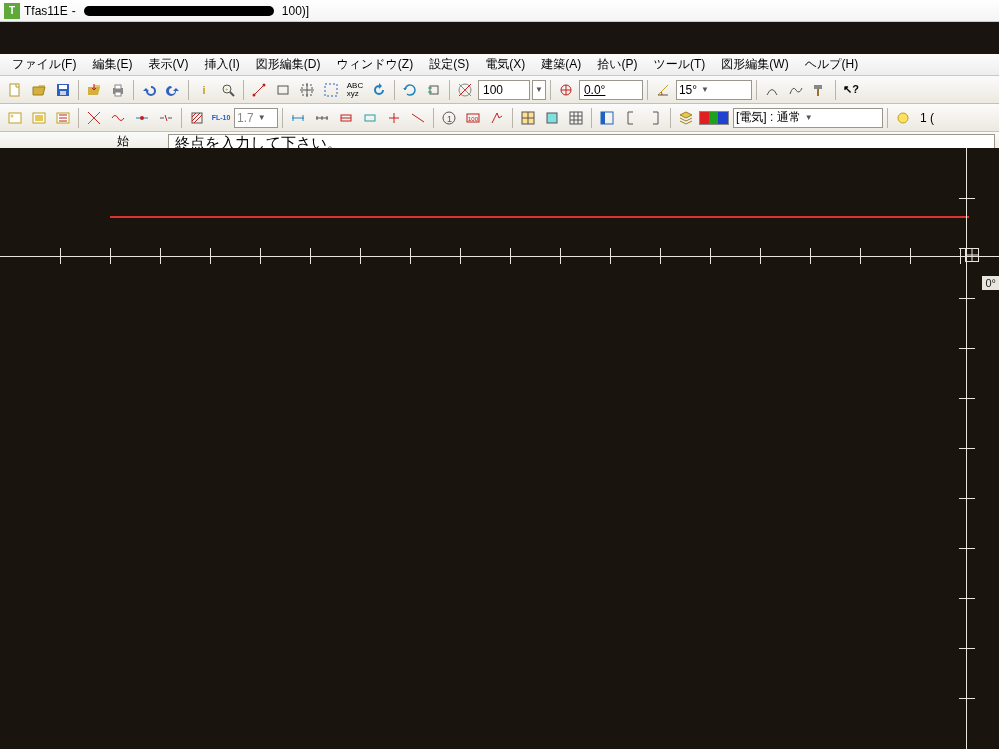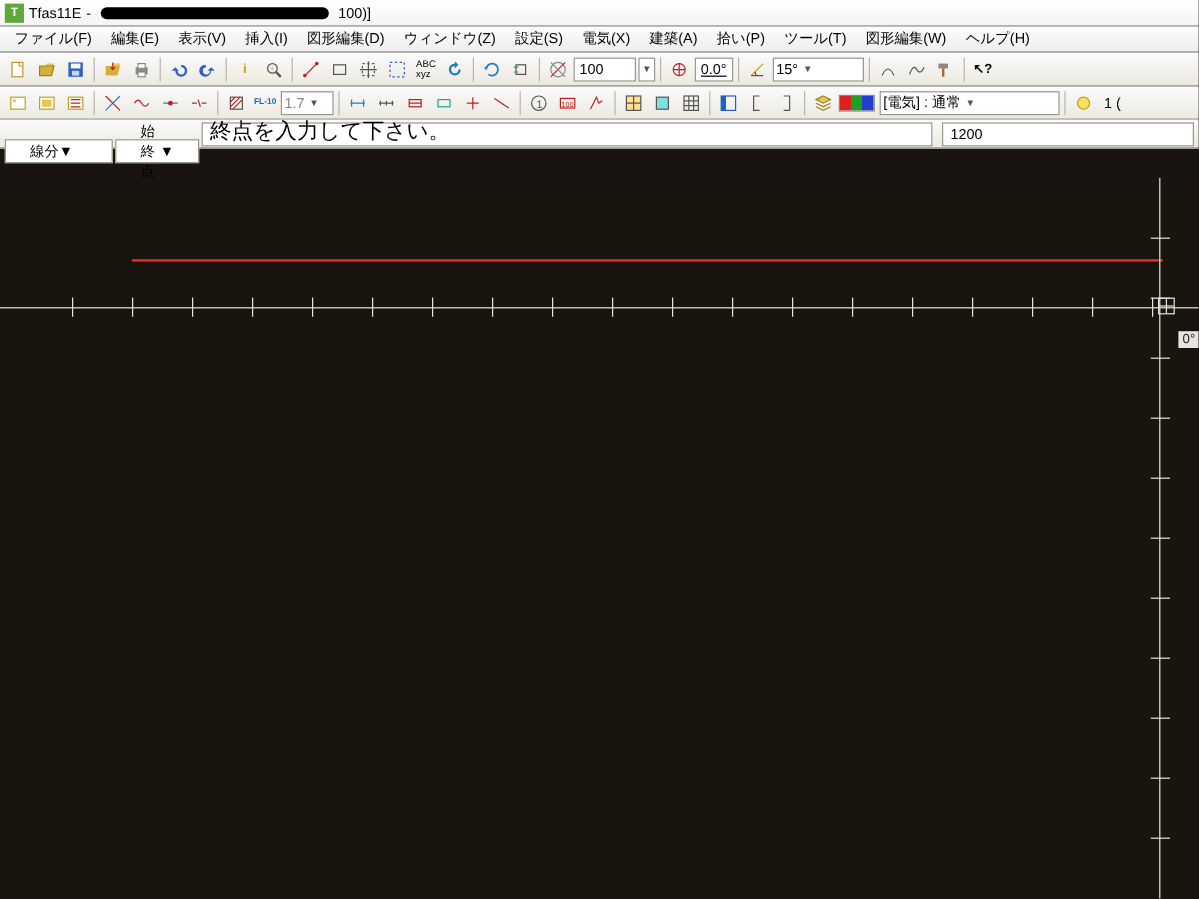--- a/index.html
+++ b/index.html
@@ -39,20 +39,21 @@
   }
   .menu-bar {
     height: 22px;
     background: linear-gradient(#fcfcfc, #eee);
     display: flex;
     align-items: center;
     padding: 0 6px;
     gap: 4px;
     border-bottom: 1px solid #c8c8c8;
     font-size: 12px;
+    margin-top: 32px;
   }
   .menu-item {
     padding: 2px 6px;
     cursor: default;
   }
   .toolbar {
     height: 28px;
     background: linear-gradient(#fbfbfb, #ece9e0);
     display: flex;
     align-items: center;
@@ -110,21 +111,21 @@
     display: inline-flex;
     align-items: center;
     justify-content: flex-start;
     margin-top: 29px;
   }
   .cmd-prompt {
     flex: 1;
     height: 20px;
     border: 1px solid #9a968c;
     background: #fff;
-    font-size: 18px;
+    font-size: 15px;
     padding: 0 6px;
     display: flex;
     align-items: flex-end;
   }
   .cmd-value {
     width: 210px;
     height: 20px;
     border: 1px solid #9a968c;
     background: #fff;
     font-size: 12px;
@@ -347,21 +348,21 @@
       <span class="chev">▼</span>
     </span>
   <span class="tb-sep"></span>
   <span class="tb-btn">
       <svg class="ico" viewBox="0 0 16 16">
         <circle cx="8" cy="8" r="5" fill="none" stroke="#c02020"></circle>
         <line x1="8" y1="3" x2="8" y2="13" stroke="#c02020"></line>
         <line x1="3" y1="8" x2="13" y2="8" stroke="#c02020"></line>
       </svg>
     </span>
-  <input class="tb-input" style="width: 32px; text-decoration: underline;" value="0.0°">
+  <input class="tb-input" style="width: 64px; text-decoration: underline;" value="0.0°">
   <span class="tb-sep"></span>
   <span class="tb-btn">
       <svg class="ico" viewBox="0 0 16 16">
         <line x1="3" y1="13" x2="13" y2="3" stroke="#c0a020"></line>
         <line x1="3" y1="13" x2="13" y2="13" stroke="#555"></line>
         <path d="M7 13 A4 4 0 0 0 6 10" fill="none" stroke="#c02020"></path>
       </svg>
     </span>
   <span class="tb-select" style="width:76px">
       <span>15°</span>
@@ -569,23 +570,20 @@
   <span class="cmd-sel" style="width:90px">
     <span>線分</span>
     <span class="chev">▼</span>
   </span>
   <span class="cmd-sel" style="width:70px">
     <span>始終点</span>
     <span class="chev">▼</span>
   </span>
   <span class="cmd-prompt">
     <span>終点を入力して下さい。</span>
-  </span>
-  <span class="cmd-value">
-    <span>1200</span>
   </span>
 </div>
 
 <div class="canvas-area">
   <div class="red-line"></div>
   <div class="ruler-h"></div>
   <div class="ruler-v"></div>
   <div class="cursor-box"></div>
   <div class="angle-label">0°</div>
 <div class="tick-h" style="left: 60px;"></div>

